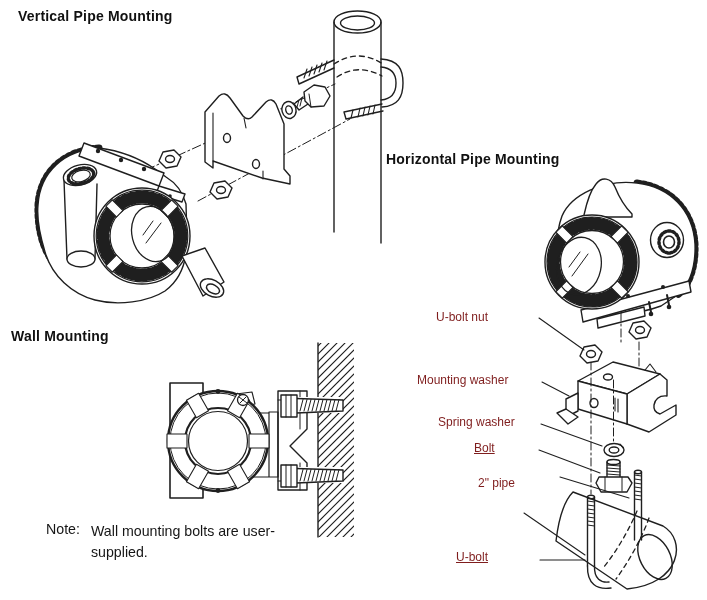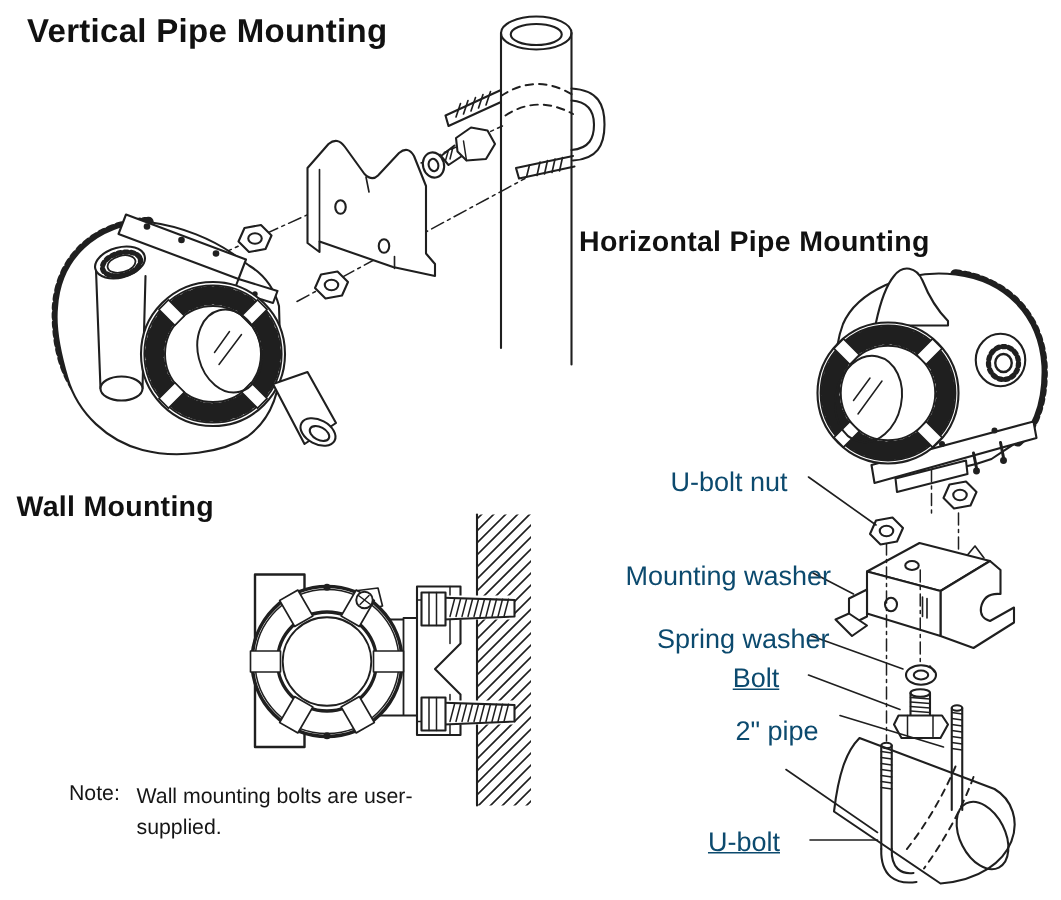--- a/index.html
+++ b/index.html
@@ -4,25 +4,25 @@
 <style>
   html,body{margin:0;padding:0;}
   body{
     width:707px;height:600px;position:relative;overflow:hidden;
     background:#ffffff;
     font-family:"Liberation Sans", sans-serif;
   }
   #art{position:absolute;left:0;top:0;}
   .title{
     position:absolute;font-weight:bold;color:#111;
-    font-size:19px;letter-spacing:.2px;white-space:nowrap;
+    font-size:14px;letter-spacing:.2px;white-space:nowrap;
   }
   .lbl{
-    position:absolute;font-size:18px;line-height:1.15;color:#0c4a6e;
-    text-align:center;white-space:nowrap;
+    position:absolute;font-size:12px;line-height:1.15;color:#7f1d1d;
+    text-align:left;white-space:nowrap;
   }
   .note-label{position:absolute;font-size:14.2px;color:#161616;text-align:right;}
   .note-text{position:absolute;font-size:14.2px;color:#161616;line-height:1.45;width:200px;}
 </style>
 </head>
 <body>
 
 <svg id="art" width="707" height="600" viewBox="0 0 707 600">
   <defs>
     <clipPath id="wallclip">
@@ -264,21 +264,21 @@
       <circle cx="218" cy="391.5" r="2.4" fill="#1f1f1f" stroke="none"></circle>
       <circle cx="218" cy="490.5" r="2.4" fill="#1f1f1f" stroke="none"></circle>
       <circle cx="243" cy="400" r="5.5" fill="#fff" stroke-width="1.3"></circle>
       <path d="M239,397 L247,403 M240,403 L246,397" stroke-width="1"></path>
     </g>
   </g>
 
   </g>
 </svg>
 
-<div class="title" style="left:18px;top:8px;font-size:22px;">Vertical Pipe Mounting</div>
+<div class="title" style="left:18px;top:8px;font-size:14px;">Vertical Pipe Mounting</div>
 
 <div class="title" style="left:386px;top:151px;">Horizontal Pipe Mounting</div>
 
 <div class="title" style="left:11px;top:328px;">Wall Mounting</div>
 
 <div class="lbl" style="left:436px;top:311px;width:100px;">U-bolt nut</div>
 
 <div class="lbl" style="left:417px;top:374px;width:120px;">Mounting washer</div>
 
 <div class="lbl" style="left:438px;top:416px;width:100px;">Spring washer</div>

